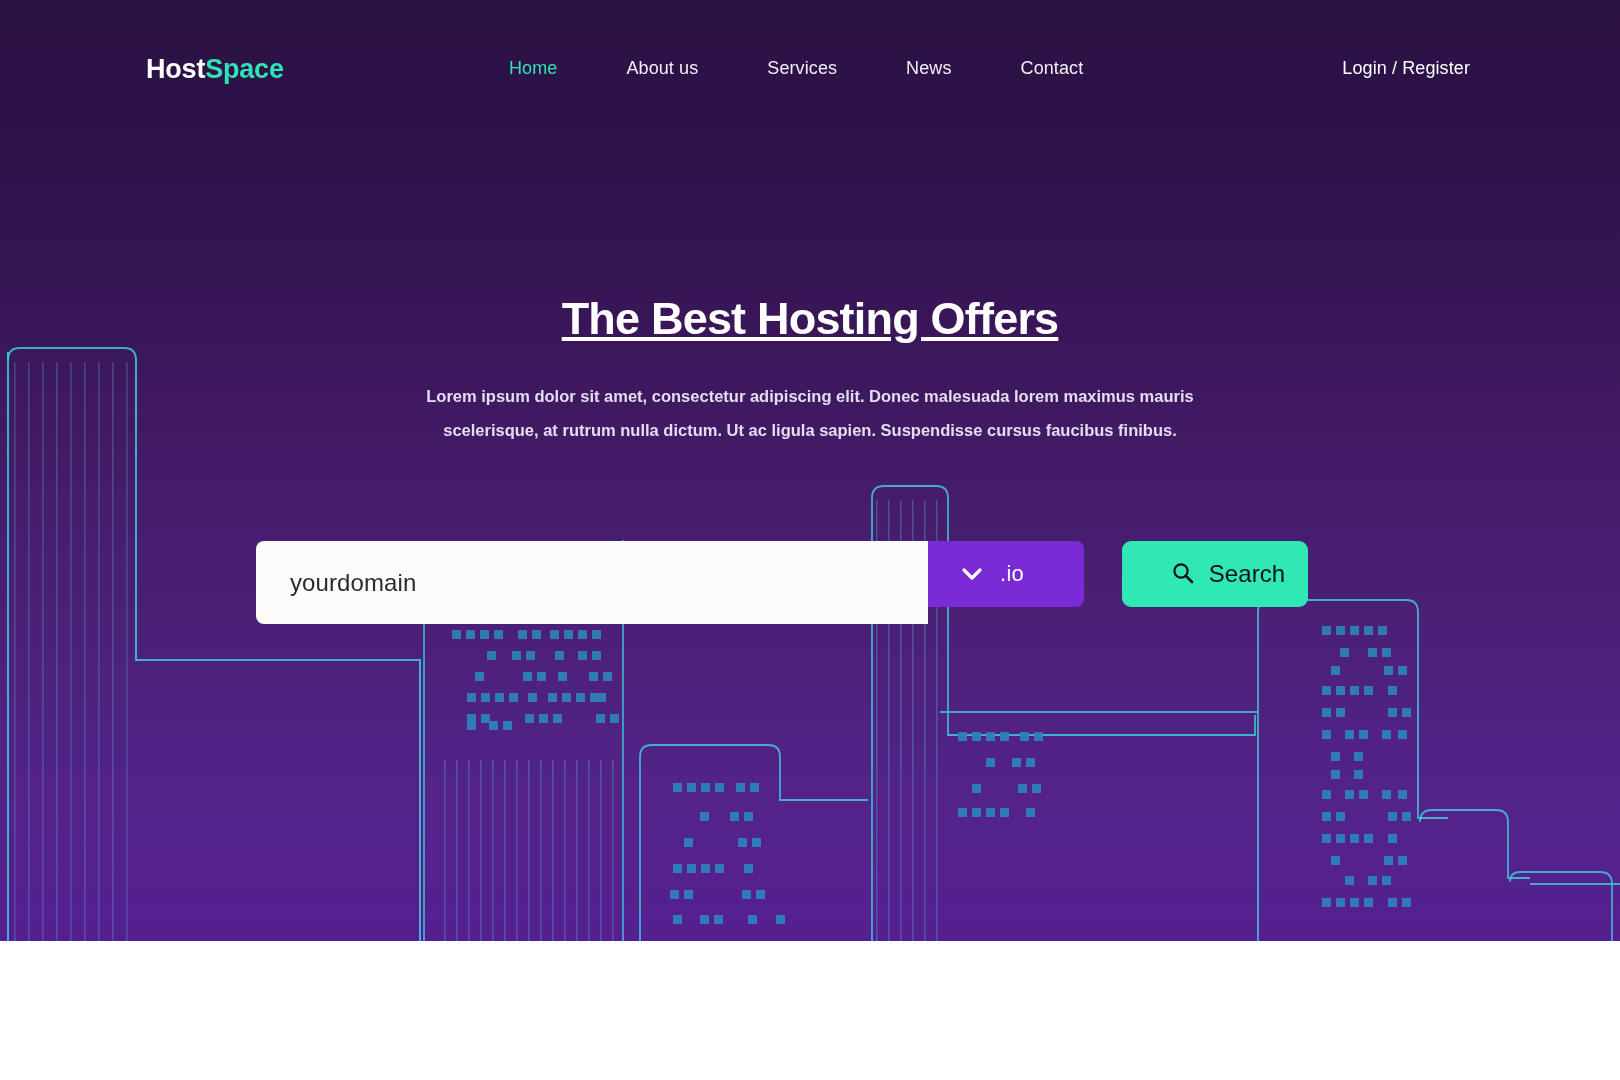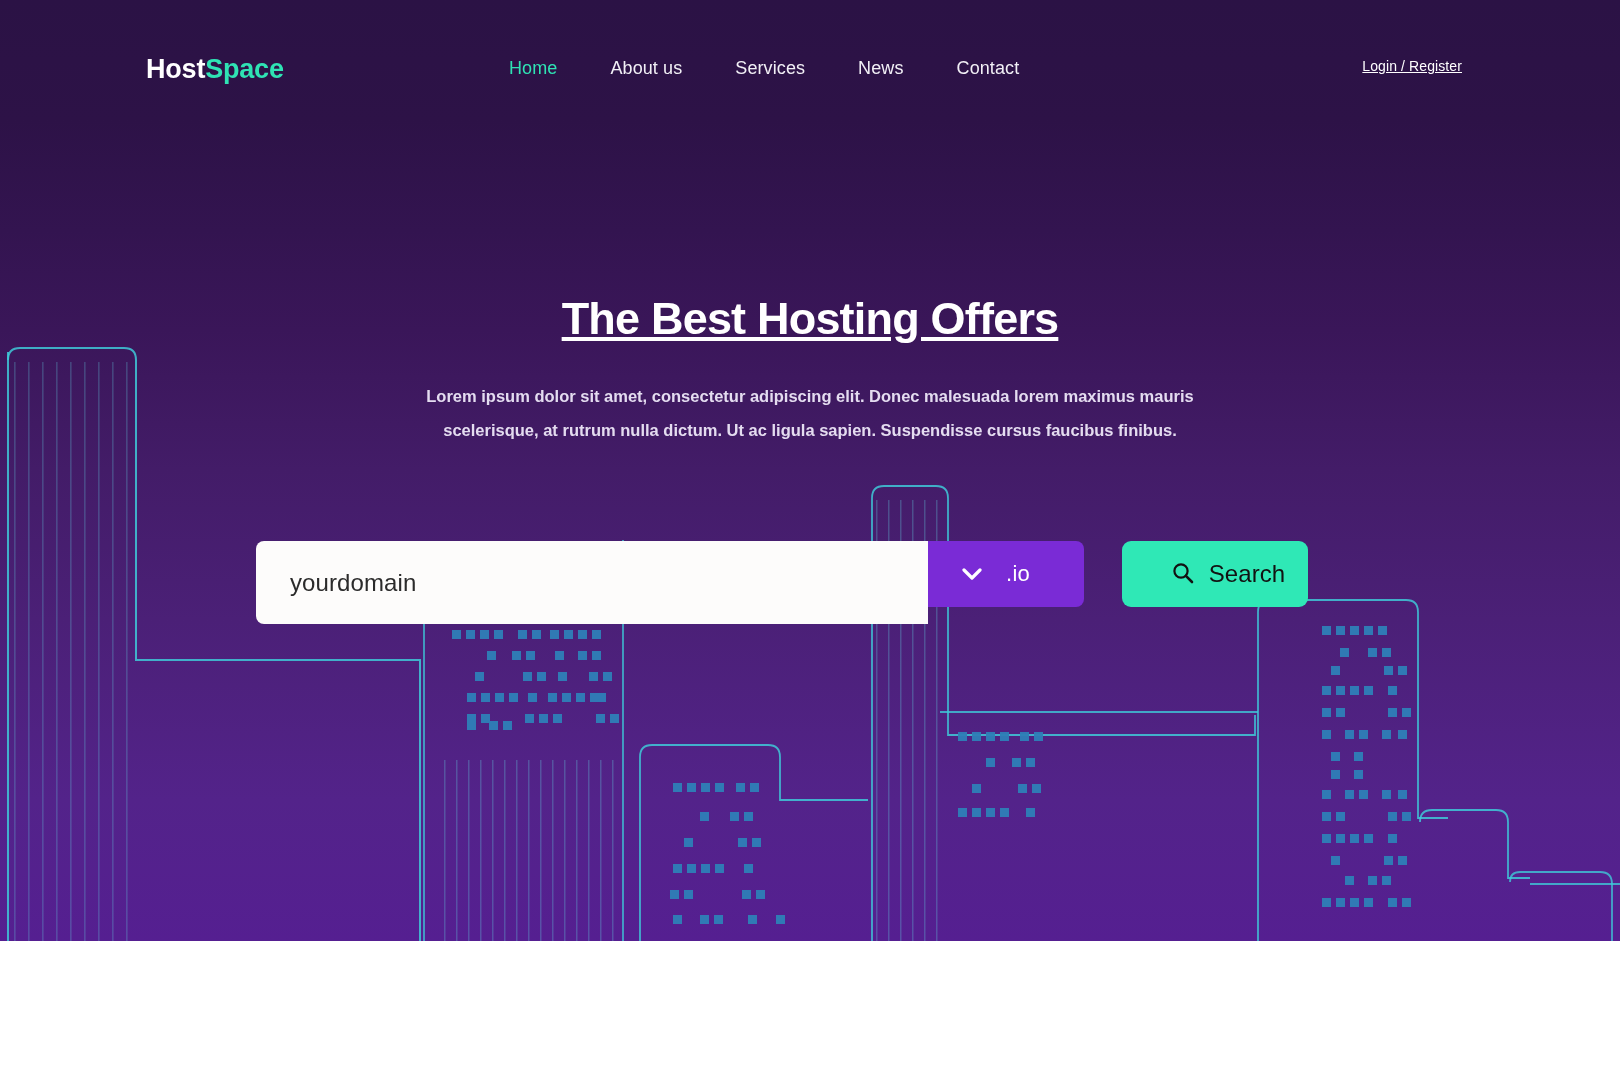--- a/index.html
+++ b/index.html
@@ -27,50 +27,50 @@
         #53238a 800px,
         #551f91 941px);
   }
 
   
   .city{ position:absolute; inset:0; }
   .city svg{ display:block; width:1620px; height:941px; }
 
   
   .header{
-    position:absolute; top:0; left:0; right:8px; height:140px;
+    position:absolute; top:0; left:0; right:0; height:140px;
     display:flex; align-items:flex-start;
     padding:48px 13px 0 0;
     z-index:30;
   }
   .logo{
     position:absolute; left:146px; top:54px;
     font-size:27px; font-weight:bold; letter-spacing:-.2px;
     white-space:nowrap;
   }
   .logo .w{ color:#ffffff; }
   .logo .t{ color:#2fe3b4; }
 
   .nav{
     position:absolute; left:509px; top:58px;
-    display:flex; align-items:center; gap:0;
+    display:flex; align-items:center; gap:16px;
     white-space:nowrap;
   }
   .nav-item{
     color:#f2f0f6; font-size:18px;
     margin-right:53px; cursor:pointer;
     letter-spacing:.1px;
   }
   .nav-item:last-child{ margin-right:8px; }
   .nav-item.active{ color:#2fe3b4; }
 
   .auth{
     position:absolute; right:150px; top:58px;
-    color:#ffffff; font-size:14px; cursor:pointer;
-    white-space:nowrap; letter-spacing:.1px;text-decoration:underline;
+    color:#ffffff; font-size:18px; cursor:pointer;
+    white-space:nowrap; letter-spacing:.1px;
   }
 
   
   .hero-content{
     position:absolute; left:0; right:0; top:296px;
     text-align:center; z-index:25;
   }
   .hero-title{
     color:#ffffff;
     font-size:45px;
@@ -103,21 +103,21 @@
     padding-left:34px;
     font-size:24px;
     color:#2b2b2b;
     letter-spacing:.1px;
   }
   .tld{
     width:156px; height:66px;
     background:#7a2bd6;
     border-radius:0 8px 8px 0;
     display:flex; align-items:center;
-    gap:24px;
+    gap:18px;
     padding-left:34px;
     cursor:pointer;
   }
   .chev{ display:flex; align-items:center; }
   .tld-label{ color:#ffffff; font-size:22px; letter-spacing:.3px; }
 
   .search-btn{
     margin-left:38px;
     width:186px; height:66px;
     background:#2fe8b6;

